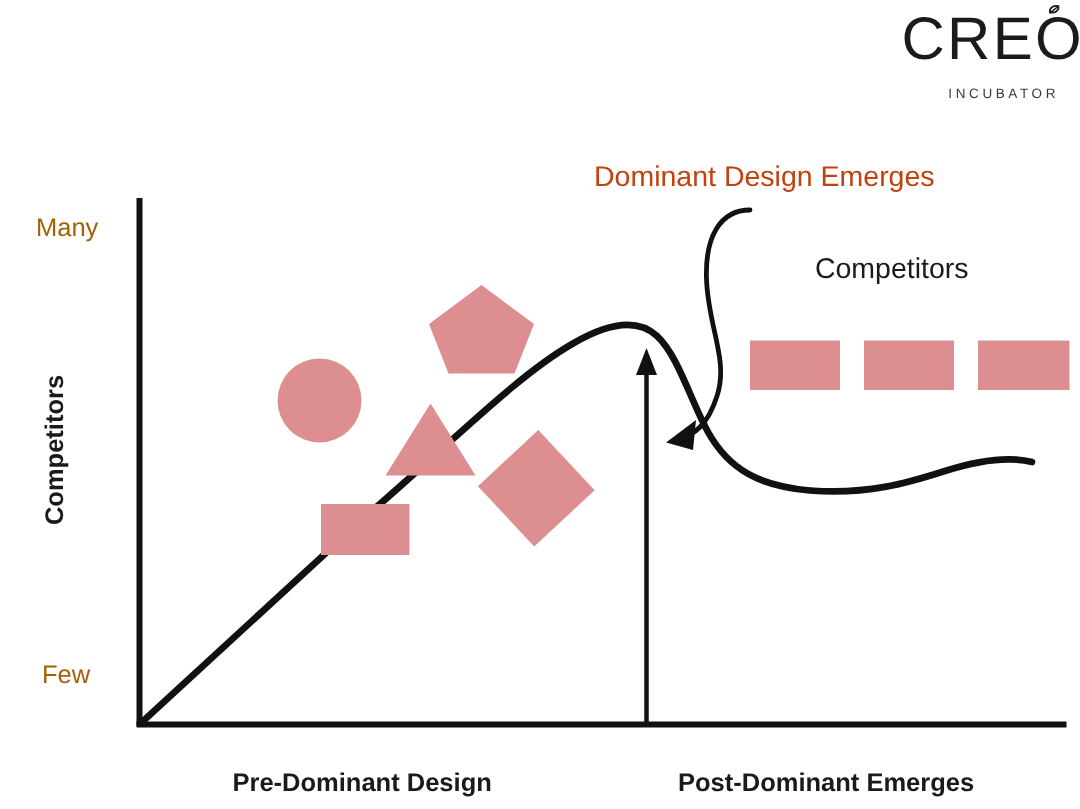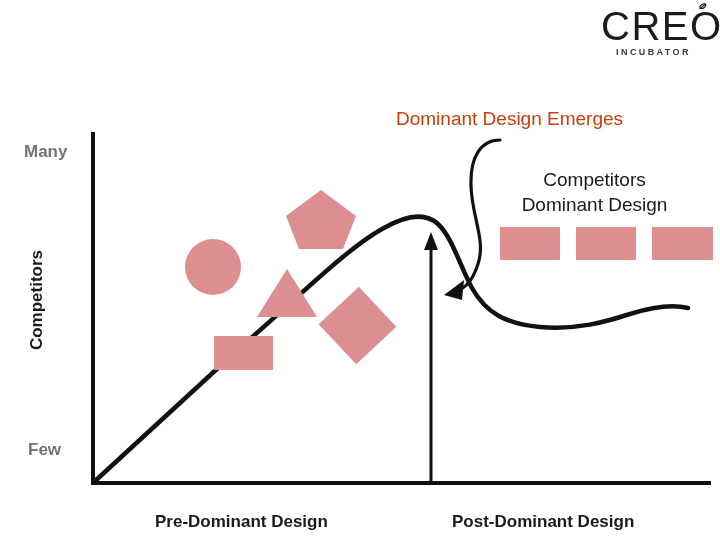--- a/index.html
+++ b/index.html
@@ -40,32 +40,33 @@
     color: #1b1b1b;
   }
   .logo-leaf {
     position: absolute;
     right: -1px;
     top: -3px;
     width: 11px;
     height: 11px;
   }
   .logo-sub {
-    margin-top: 2px;
+    margin-top: 12px;
     font-size: 9px;
-    font-weight: 700;
+    font-weight: 400;
     letter-spacing: 2.4px;
     color: #3a3a3a;
+    text-align: right;
   }
   .axis-label-many,
   .axis-label-few {
     position: absolute;
     font-size: 17px;
-    font-weight: 700;
-    color: #737373;
+    font-weight: 400;
+    color: #a16207;
     white-space: nowrap;
   }
   .axis-label-many { left: 24px; top: 142px; }
   .axis-label-few  { left: 28px; top: 440px; }
   .axis-title-y {
     position: absolute;
     left: -23px;
     top: 290px;
     width: 120px;
     text-align: center;
@@ -155,19 +156,18 @@
     <line x1="10.6" y1="1.1" x2="4.0" y2="6.5" stroke="#1b1b1b" stroke-width="1.1"></line>
   </svg>
   <div class="logo-sub">INCUBATOR</div>
 </div>
 
 <div class="axis-label-many">Many</div>
 <div class="axis-label-few">Few</div>
 <div class="axis-title-y">Competitors</div>
 
 <div class="x-cat x-cat-pre">Pre-Dominant Design</div>
-<div class="x-cat x-cat-post">Post-Dominant Design</div>
+<div class="x-cat x-cat-post">Post-Dominant Emerges</div>
 
 <div class="annot-emerges">Dominant Design Emerges</div>
 <div class="annot-consolidated">
   <div>Competitors</div>
-  <div>Dominant Design</div>
 </div>
 
 </body></html>

